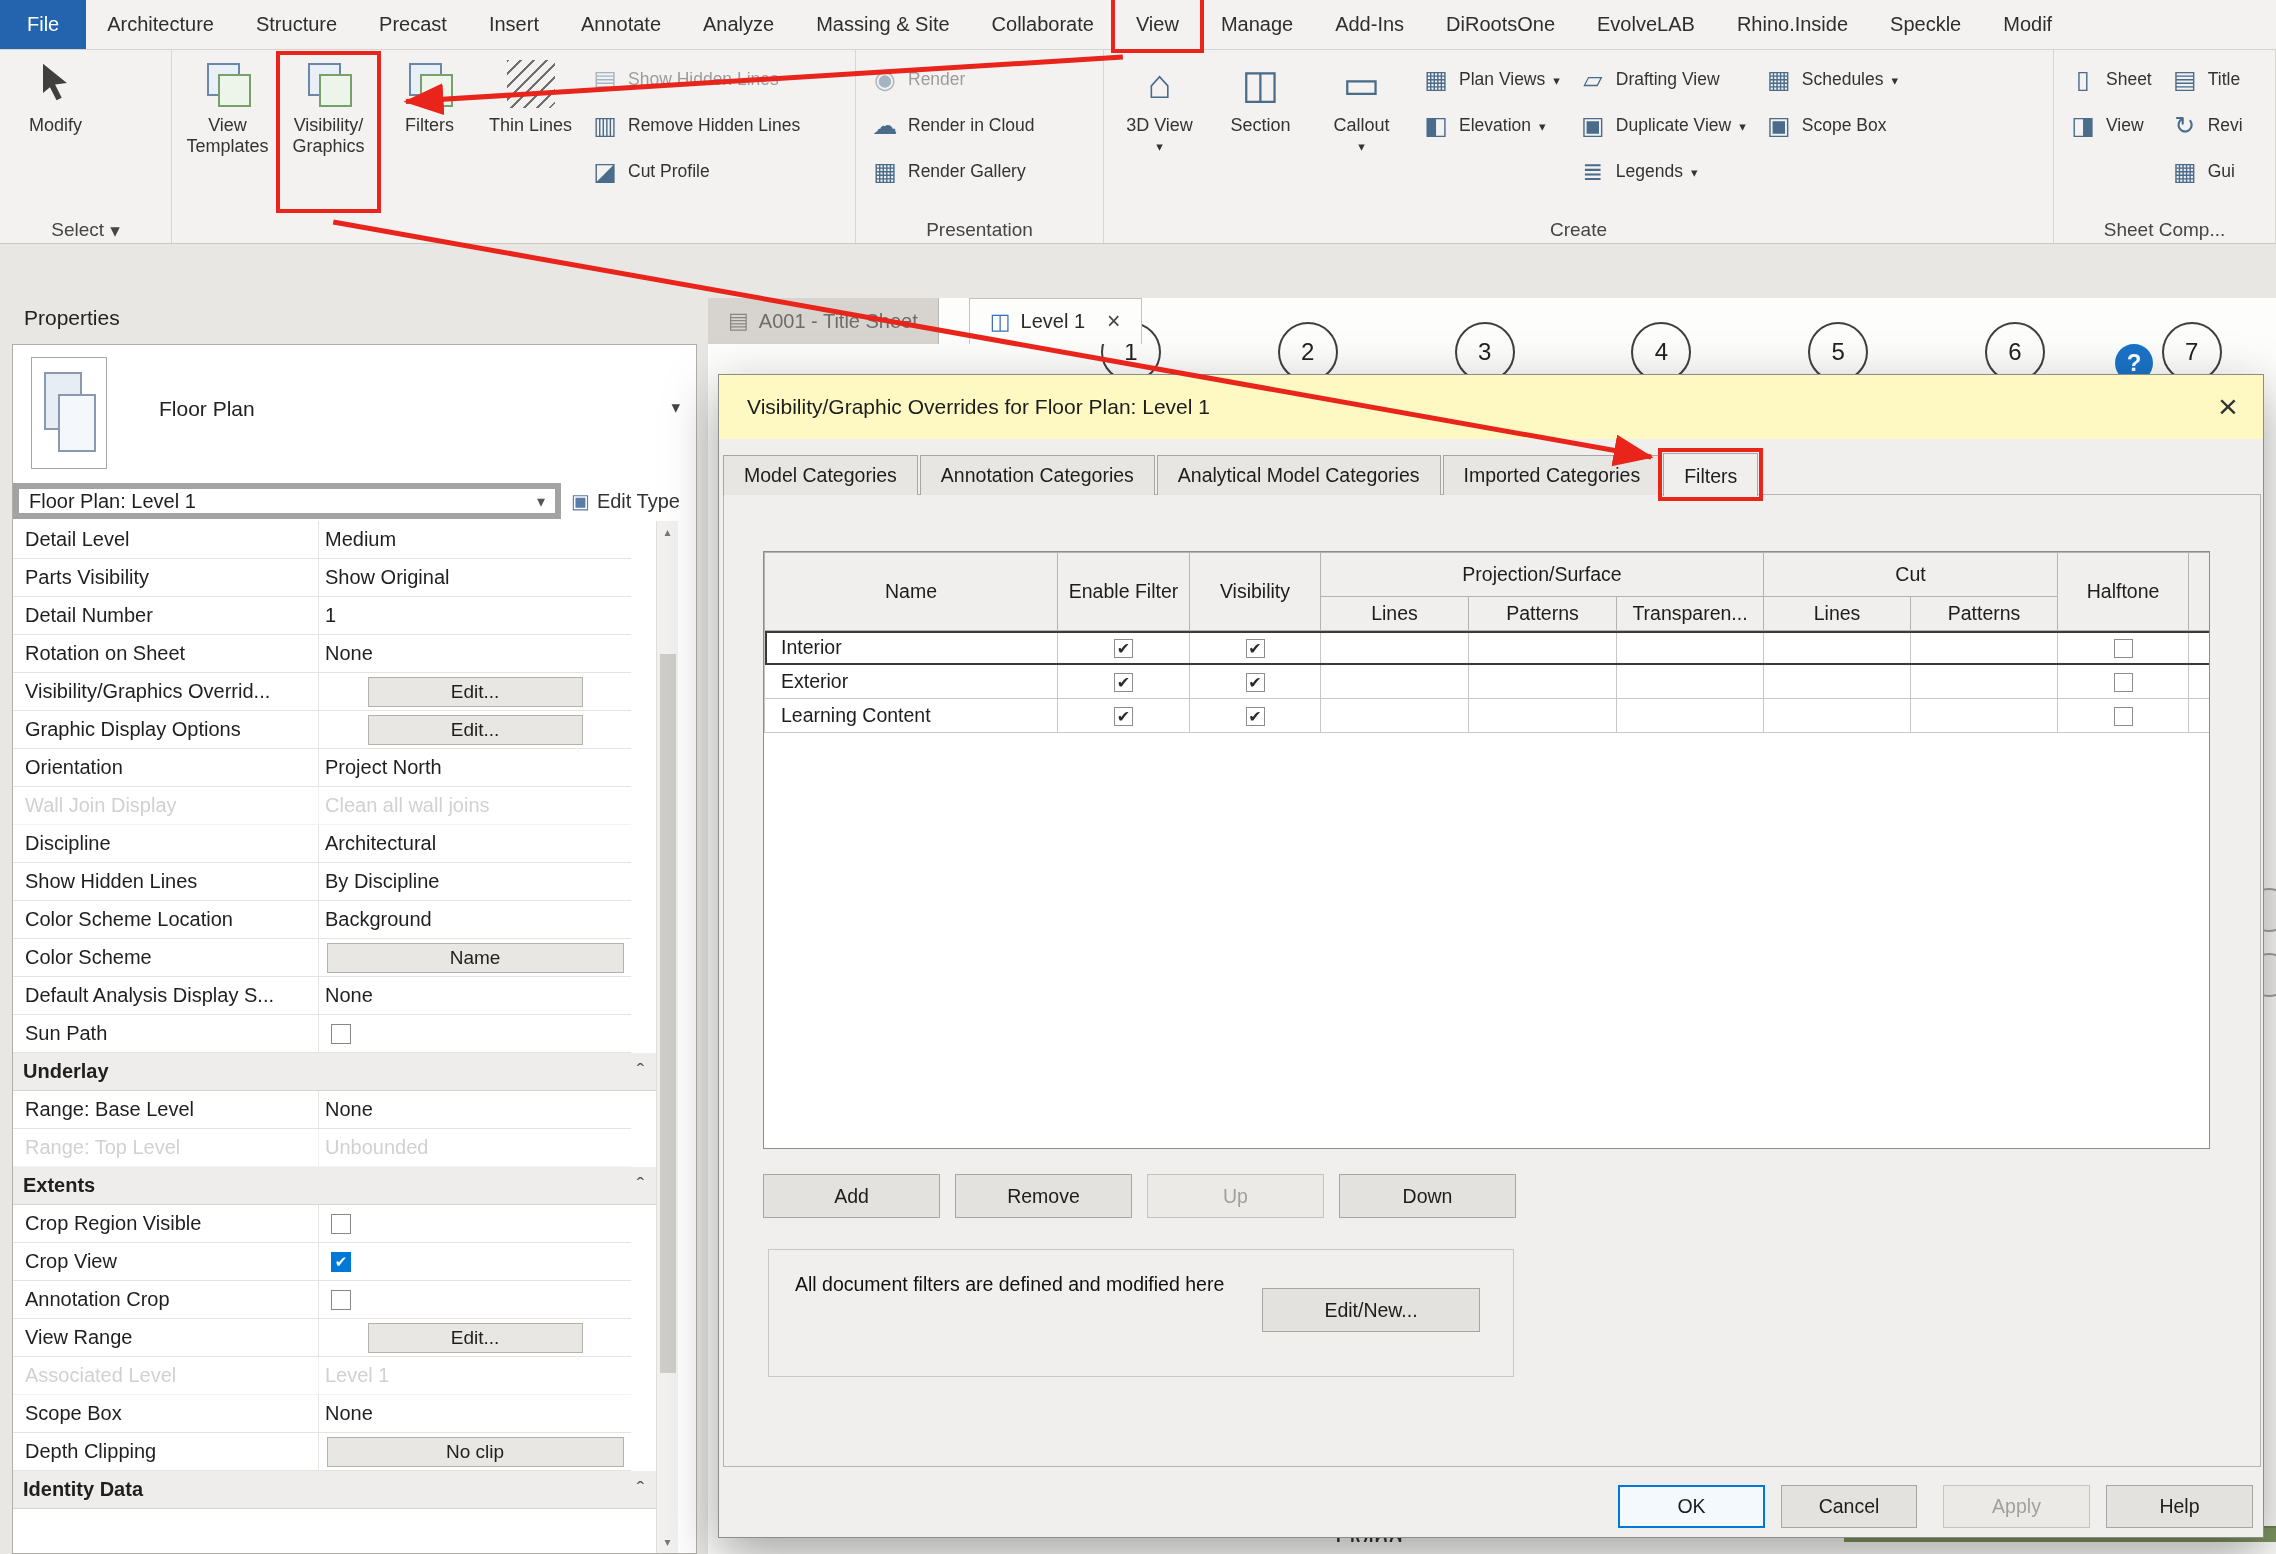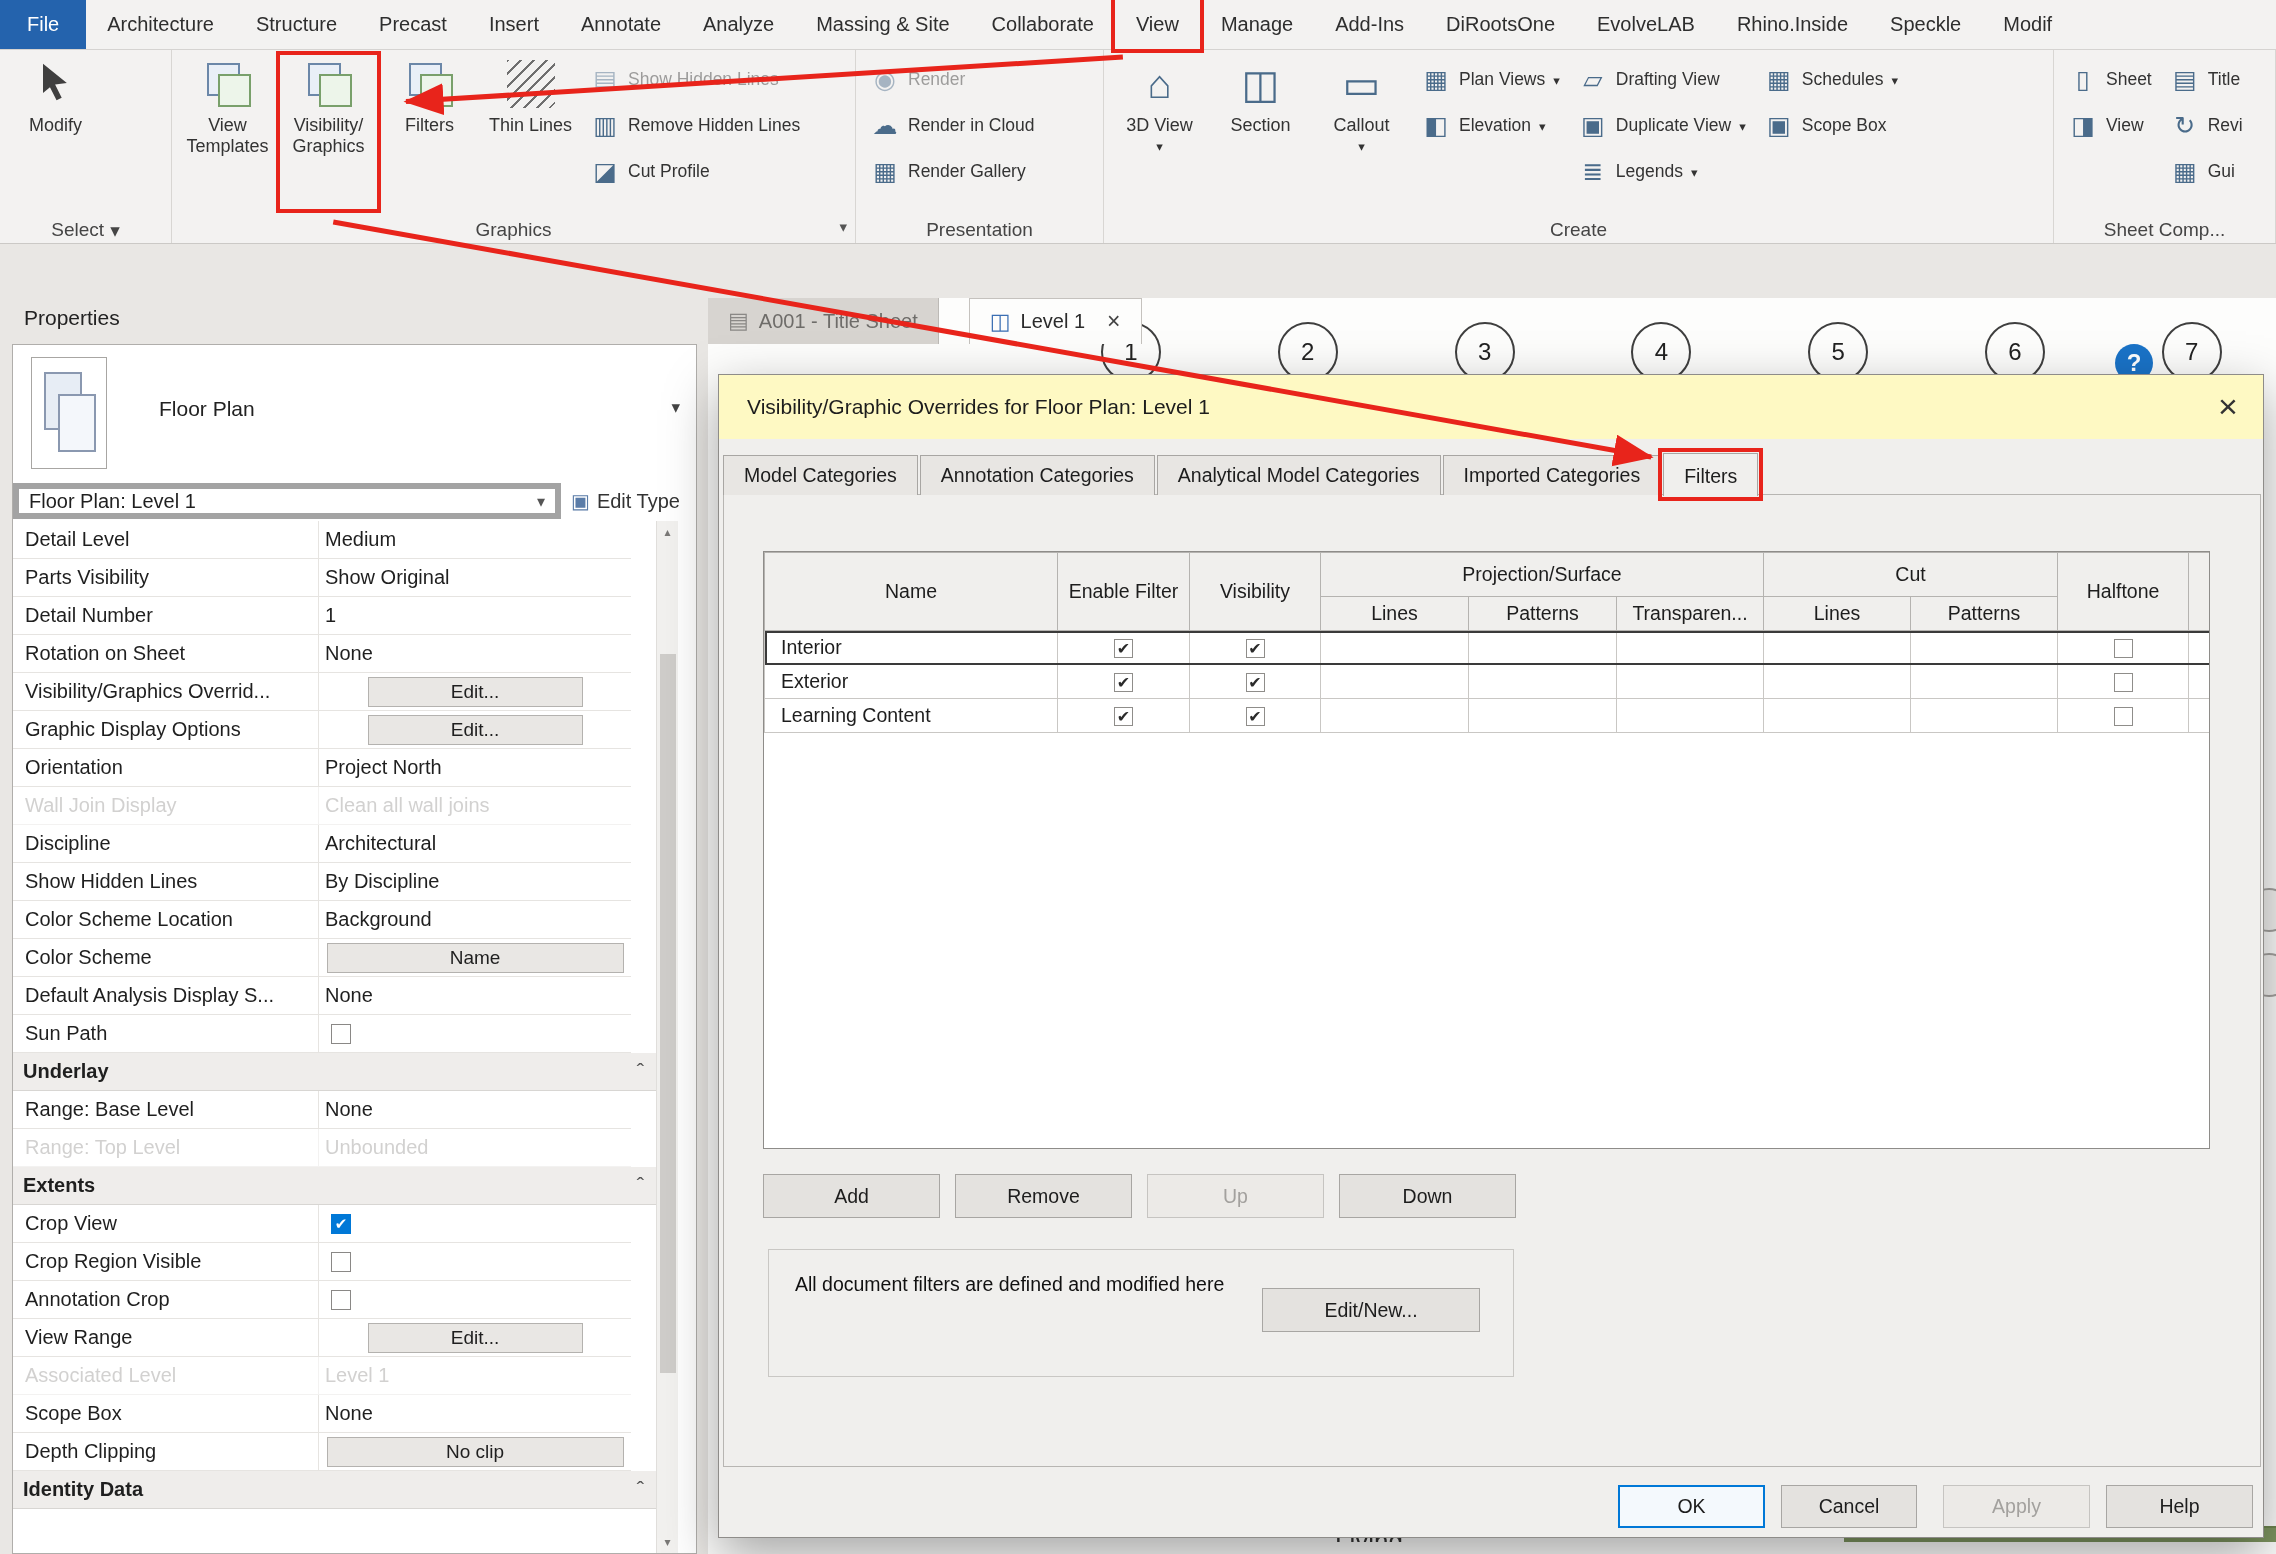--- a/index.html
+++ b/index.html
@@ -194,21 +194,20 @@
             <div class="rsmall">
               <span class="rsm-icon">▥</span>
               <span class="rsm-label">Remove Hidden Lines</span>
             </div>
             <div class="rsmall">
               <span class="rsm-icon">◪</span>
               <span class="rsm-label">Cut Profile</span>
             </div>
           </div>
         </div>
-        <div class="rgroup-label">Graphics<span class="rexp"></span></div>
       </div>
       <div class="rgroup ribbon-group-presentation">
         <div class="rgroup-content">
           <div class="rstack">
             <div class="rsmall disabled">
               <span class="rsm-icon">◉</span>
               <span class="rsm-label">Render</span>
             </div>
             <div class="rsmall">
               <span class="rsm-icon">☁</span>
@@ -430,29 +429,29 @@
       </div>
       <div class="prow disabled">
         <div class="plabel">Range: Top Level</div>
         <div class="pvalue">Unbounded</div>
       </div>
       <div class="prow section">
         <div class="section-label">Extents</div>
         <span class="section-chev"></span>
       </div>
       <div class="prow">
+        <div class="plabel">Crop Region Visible</div>
+        <div class="pvalue">
+          <span class="pcb"></span>
+        </div>
+      </div>
+      <div class="prow">
         <div class="plabel">Crop View</div>
         <div class="pvalue">
           <span class="pcb checked">✔</span>
-        </div>
-      </div>
-      <div class="prow">
-        <div class="plabel">Crop Region Visible</div>
-        <div class="pvalue">
-          <span class="pcb"></span>
         </div>
       </div>
       <div class="prow">
         <div class="plabel">Annotation Crop</div>
         <div class="pvalue">
           <span class="pcb"></span>
         </div>
       </div>
       <div class="prow">
         <div class="plabel">View Range</div>

